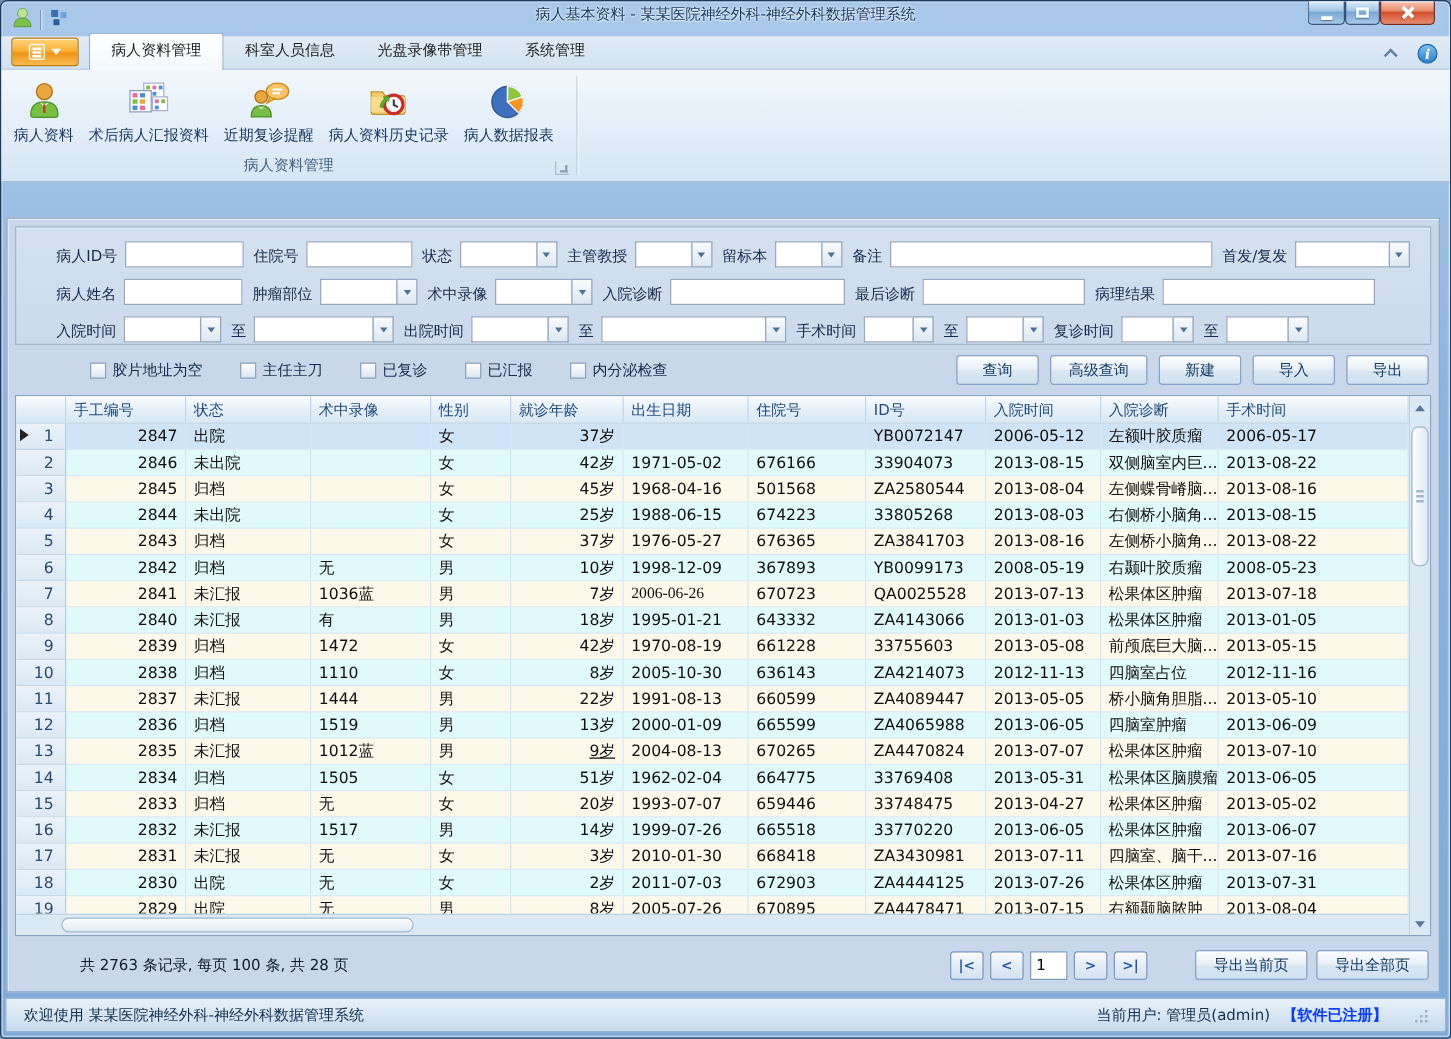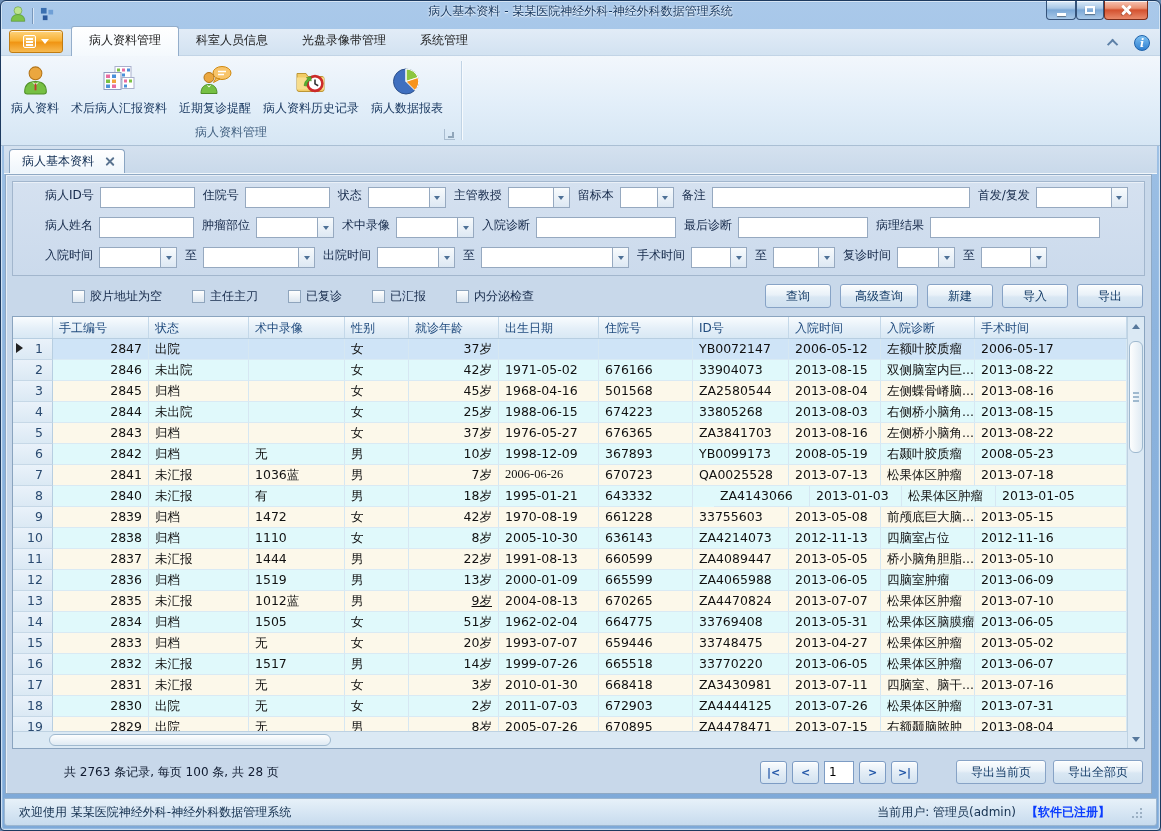--- a/index.html
+++ b/index.html
@@ -78,21 +78,21 @@
   .doc-close::before,.doc-close::after{ content:""; position:absolute; left:4.5px; top:0; width:2.2px; height:11px;
     background:#3e5c7d; border-radius:1px; }
   .doc-close::before{ transform:rotate(45deg);} .doc-close::after{ transform:rotate(-45deg);}
 
   
   .client{ position:absolute; top:173px; left:4px; right:8px; bottom:36px;
     background:#c8d8ea; border:1px solid #8fa9c4; box-shadow:inset 1px 1px 0 rgba(255,255,255,.6); }
 
   .filter-panel{ position:absolute; top:6px; left:6px; right:6px; height:95px;
     border:1px solid #a2b6cd; background:linear-gradient(#d5e1f0,#cbdaec); box-shadow:inset 0 1px 0 rgba(255,255,255,.5); }
-  .frow{ display:flex; align-items:flex-start; height:27px; padding-left:24px; margin-top:3px; }
+  .frow{ display:flex; align-items:flex-end; height:27px; padding-left:24px; margin-top:3px; }
   .frow:first-child{ margin-top:5px; }
   .flabel{ color:#15294a; margin:0 6px 0 8px; white-space:nowrap; }
   .tin{ height:21px; border:1px solid #96a9c0; background:#fff; padding:0 3px; font:inherit; }
   .combo{ display:inline-flex; height:21px; }
   .combo .cbx{ background:#fff; border:1px solid #96a9c0; border-right:none; height:21px; flex:1; }
   .combo .cbtn{ width:17px; height:21px; border:1px solid #96a9c0;
     background:linear-gradient(#f8fbfd,#dde8f3); display:flex; align-items:center; justify-content:center; }
   .combo .cbtn::after{ content:""; width:0; height:0; border:3.5px solid transparent; border-top:4.5px solid #4d7096; margin-top:4px; }
 
   .toolbar-row{ position:absolute; top:107px; left:6px; right:6px; height:28px; display:flex; align-items:center; }
@@ -282,26 +282,20 @@
             </span>
             <span class="rlabel">病人数据报表</span>
           </div>
         </div>
       <div class="group-footer">病人资料管理</div>
       <div class="dialog-launcher"></div>
     </div>
     <div class="group-sep"></div>
   </div>
 
-  <div class="docbar">
-    <div class="doc-tab">
-      <span>病人基本资料</span>
-      <span class="doc-close"></span>
-    </div>
-  </div>
 
   <div class="client">
 
     <div class="filter-panel">
       <div class="frow">
         <span class="flabel">病人ID号</span>
         <input class="tin" style="width: 95px;" value="">
         <span class="flabel">住院号</span>
         <input class="tin" style="width: 85px;" value="">
         <span class="flabel">状态</span>
@@ -540,21 +534,21 @@
             </div>
             <div class="gr cyan">
               <div class="gc ind" style="width: 40px;">8</div>
               <div class="gc ar" style="width: 96px;">2840</div>
               <div class="gc" style="width: 100px;">未汇报</div>
               <div class="gc" style="width: 96px;">有</div>
               <div class="gc" style="width: 64px;">男</div>
               <div class="gc ar" style="width: 90px;">18岁</div>
               <div class="gc" style="width: 100px;">1995-01-21</div>
               <div class="gc" style="width: 94px;">643332</div>
-              <div class="gc" style="width: 96px; margin-left: 21px;">ZA4143066</div>
+              <div class="gc" style="width: 96px;">ZA4143066</div>
               <div class="gc" style="width: 92px;">2013-01-03</div>
               <div class="gc" style="width: 94px;">松果体区肿瘤</div>
               <div class="gc" style="flex: 1 1 0%;">2013-01-05</div>
             </div>
             <div class="gr cream">
               <div class="gc ind" style="width: 40px;">9</div>
               <div class="gc ar" style="width: 96px;">2839</div>
               <div class="gc" style="width: 100px;">归档</div>
               <div class="gc" style="width: 96px;">1472</div>
               <div class="gc" style="width: 64px;">女</div>

